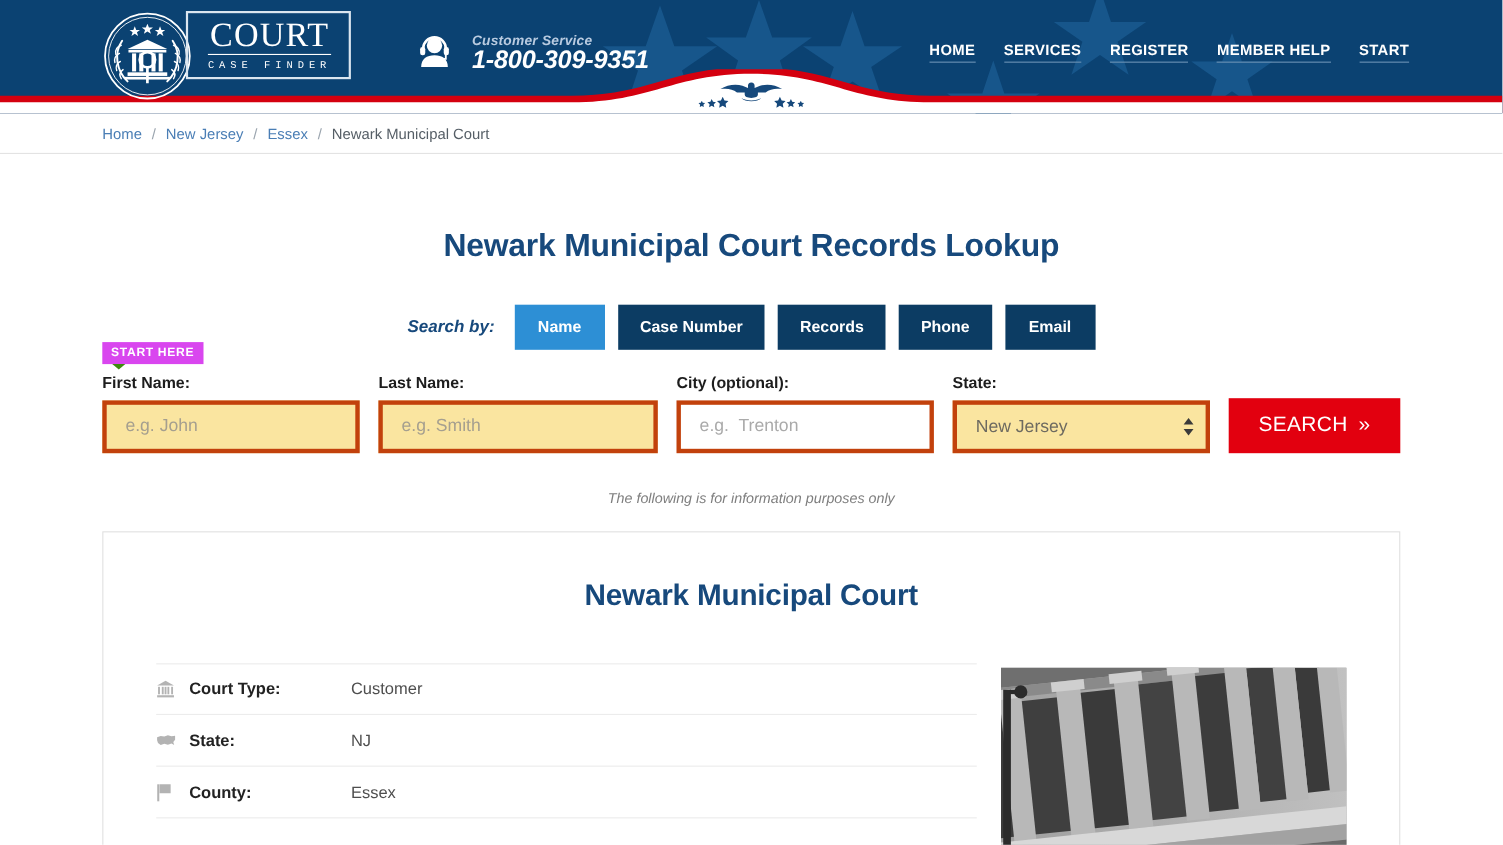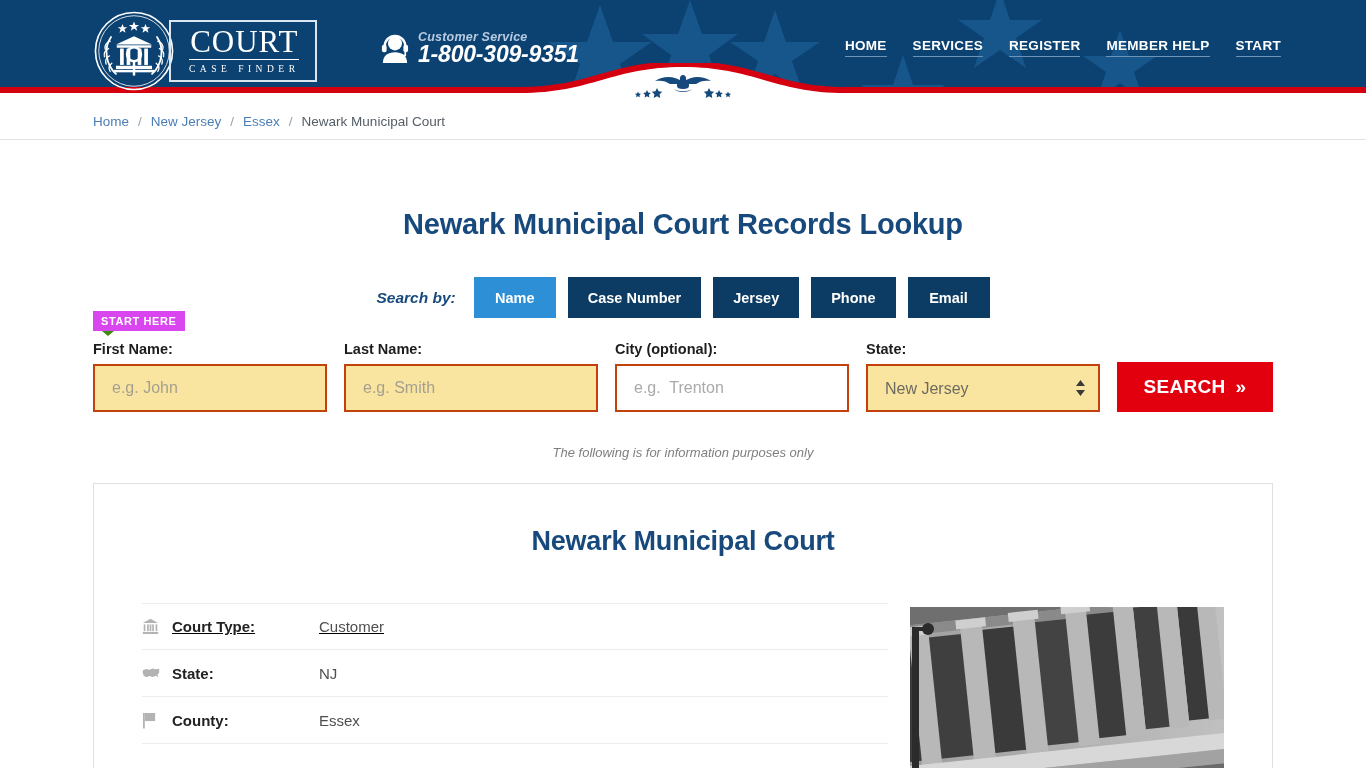--- a/index.html
+++ b/index.html
@@ -23,47 +23,47 @@
     position: relative;
     width: 1180px;
     margin: 0 auto;
     height: 103px;
     z-index: 4;
   }
 
   
   .logo-wrap {
     position: absolute; left: 0; top: 10px;
-    display: flex; align-items: center;
+    display: flex; 
   }
   .logo-emblem { width: 82px; height: 82px; display: block; }
   .logo-text {
     margin-left: -6px;
     border: 2px solid #dbe6f0;
     padding: 5px 16px 6px 18px;
     text-align: center;
     height: 62px;
     display: flex; flex-direction: column; justify-content: center;
   }
   .logo-court {
     font-family: "Liberation Serif", serif;
     color: #ffffff; font-size: 31px; letter-spacing: 1px;
     line-height: 30px; font-weight: 400;
     border-bottom: 1.5px solid #ffffff;
     padding-bottom: 2px;
   }
   .logo-sub {
     color: #ffffff; font-size: 9.5px; letter-spacing: 4.5px;
-    margin-top: 4px; font-family: Liberation Serif, serif;
+    margin-top: 4px; font-family: Liberation Mono, monospace;
   }
 
   
   .cs-wrap {
     position: absolute; left: 288px; top: 30px;
-    display: flex; align-items: flex-end; gap: 9px;
+    display: flex; align-items: center; gap: 20px;
   }
   .cs-icon { width: 28px; height: 30px; }
   .cs-label {
     color: #b9cbe0; font-size: 12.5px; font-style: italic;
     font-weight: bold; letter-spacing: .2px; line-height: 15px;
   }
   .cs-phone {
     color: #ffffff; font-size: 23px; font-style: italic;
     font-weight: bold; letter-spacing: -.2px; line-height: 19px;
   }
@@ -136,21 +136,21 @@
     margin-top: 23px; gap: 17px;
     position: relative;
   }
   .field { display: flex; flex-direction: column; }
   .field-label {
     font-size: 14.5px; font-weight: bold; color: #1d1d1d;
     margin-bottom: 7px;
   }
   .input {
     height: 48px;
-    border: 2px solid #c2410c;
+    border: 4px solid #c2410c;
     background: #fae5a0;
     font-size: 16px;
     color: #8e8a7e;
     padding: 0 17px;
     font-family: "Liberation Sans", sans-serif;
     outline: none;
   }
   .input::placeholder { color: #a59f8f; opacity: 1; }
   .input.white { background: #ffffff; }
   .input.white::placeholder { color: #aaaaaa; }
@@ -167,21 +167,21 @@
   }
   select.input {
     -webkit-appearance: none; appearance: none;
     width: 100%; padding-right: 34px;
     color: #6d6a60;
   }
 
   .searchbtn {
     background: #e2000f; color: #ffffff;
     border: none; height: 50px; width: 192px;
-    font-size: 19px; font-weight: bold;
+    font-size: 19px; font-weight: normal;
     letter-spacing: .3px;
     display: flex; align-items: center; justify-content: center;
     gap: 10px; cursor: pointer;
     font-family: "Liberation Sans", sans-serif;
   }
 
   
   .starthere {
     position: absolute;
     left: 0; top: -30px;
@@ -219,21 +219,21 @@
     font-size: 27px; font-weight: bold;
     letter-spacing: -.2px;
   }
   .card-body { display: flex; margin-top: 46px; }
   .details { width: 760px; }
   .drow {
     display: flex; align-items: center;
     height: 47px;
     border-bottom: 1px solid #ececec;
   }
-  .drow:first-child { border-top: 1px solid #ececec; text-decoration: underline; }
+  .drow:first-child { border-top: 1px solid #ececec; }
   .dicon {
     width: 30px; display: flex; align-items: center;
     color: #b0b0b0;
   }
   .dlabel {
     width: 147px; font-size: 15px; font-weight: bold; color: #222222;
   }
   .dvalue { font-size: 15px; color: #4e4e4e; }
 
   .photo {
@@ -362,21 +362,21 @@
 </div>
 
 <div class="main">
 
   <h1 class="page-title">Newark Municipal Court Records Lookup</h1>
 
   <div class="searchby">
     <span class="searchby-label">Search by:</span>
     <button class="tab active">Name</button>
     <button class="tab">Case Number</button>
-    <button class="tab">Jersey</button>
+    <button class="tab">Records</button>
     <button class="tab">Phone</button>
     <button class="tab">Email</button>
   </div>
 
   <form class="formrow">
 
     <div class="starthere">START HERE</div>
 
     <div class="field">
       <label class="field-label">First Name:</label>

